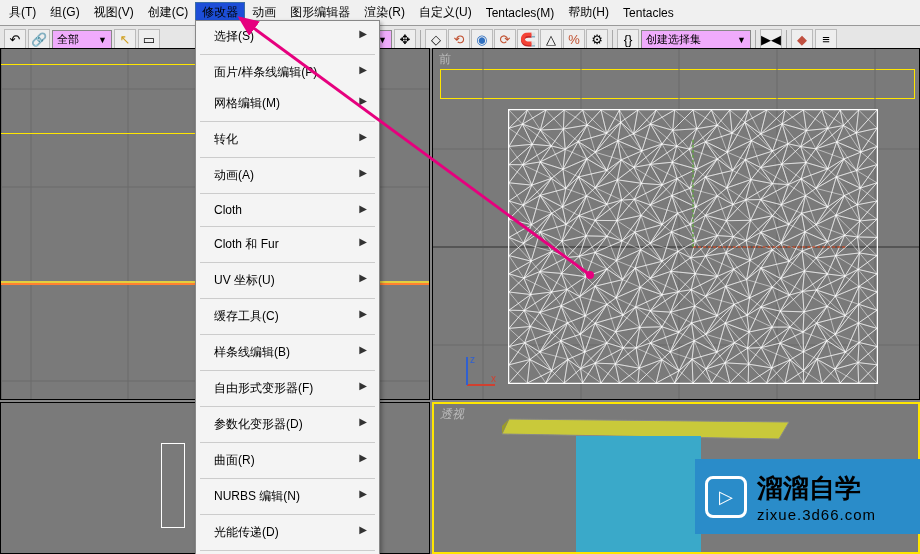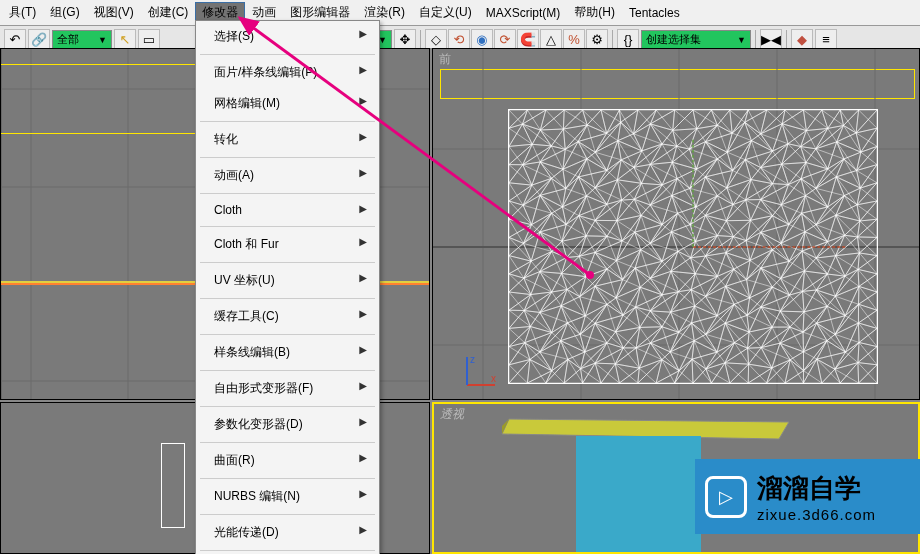--- a/index.html
+++ b/index.html
@@ -1,27 +1,27 @@
 <!DOCTYPE html>
 <html><head>
 <meta charset="utf-8">
 <style>
   * { box-sizing: border-box; margin: 0; padding: 0; }
   body { font-family: "Microsoft YaHei", SimSun, sans-serif; font-size: 12px; background: #8e8e8e; overflow: hidden; width: 920px; height: 554px; position: relative; }
   
   
   .menubar { background: #f0f0f0; border-bottom: 1px solid #999; height: 26px; display: flex; align-items: center; padding: 0 2px; }
   .menubar .menu-item { padding: 2px 7px; cursor: default; white-space: nowrap; }
-  .menubar .menu-item.highlighted { background: #737373; border: 1px solid #3a6ea5; padding: 1px 6px; }
+  .menubar .menu-item.highlighted { background: #1d4ed8; border: 1px solid #3a6ea5; padding: 1px 6px; }
   
   
   .toolbar { background: #e6e6e6; height: 28px; display: flex; align-items: center; padding: 0 4px; gap: 2px; border-bottom: 1px solid #888; }
   .tool-icon { width: 22px; height: 22px; border: 1px solid #bbb; background: #eee; display: flex; align-items: center; justify-content: center; font-size: 13px; }
   .tool-sep { width: 1px; height: 20px; background: #aaa; margin: 0 2px; }
-  .tool-dropdown { height: 20px; border: 1px solid #888; background: #22c55e; padding: 0 4px; display: flex; align-items: center; min-width: 60px; font-size: 11px; }
+  .tool-dropdown { height: 20px; border: 1px solid #888; background: #f0abfc; padding: 0 4px; display: flex; align-items: center; min-width: 60px; font-size: 11px; }
   .tool-dropdown .arrow { margin-left: auto; font-size: 9px; }
   
   
   .dropdown { position: absolute; left: 195px; top: 20px; width: 185px; background: #f4f4f4; border: 1px solid #888; box-shadow: 2px 2px 4px rgba(0,0,0,0.3); z-index: 100; }
   .dropdown .item { padding: 7px 12px 7px 18px; display: flex; justify-content: space-between; cursor: default; }
   .dropdown .sep { height: 1px; background: #ccc; margin: 2px 4px; }
   .dropdown .chevron { font-size: 10px; color: #333; }
   
   
   .viewports { position: absolute; top: 48px; left: 0; right: 0; bottom: 0; display: grid; grid-template-columns: 430px 1fr; grid-template-rows: 352px 1fr; gap: 2px; background: #888; }
@@ -64,21 +64,21 @@
 <div class="menubar">
   <div class="menu-item">具(T)</div>
   <div class="menu-item">组(G)</div>
   <div class="menu-item">视图(V)</div>
   <div class="menu-item">创建(C)</div>
   <div class="menu-item highlighted">修改器</div>
   <div class="menu-item">动画</div>
   <div class="menu-item">图形编辑器</div>
   <div class="menu-item">渲染(R)</div>
   <div class="menu-item">自定义(U)</div>
-  <div class="menu-item">MAXScript(M)</div>
+  <div class="menu-item">Tentacles(M)</div>
   <div class="menu-item">帮助(H)</div>
   <div class="menu-item">Tentacles</div>
 </div>
 
 <div class="toolbar">
   <div class="tool-icon">↶</div>
   <div class="tool-icon">🔗</div>
   <div class="tool-dropdown">
     <span>全部</span>
     <span class="arrow">▼</span>

